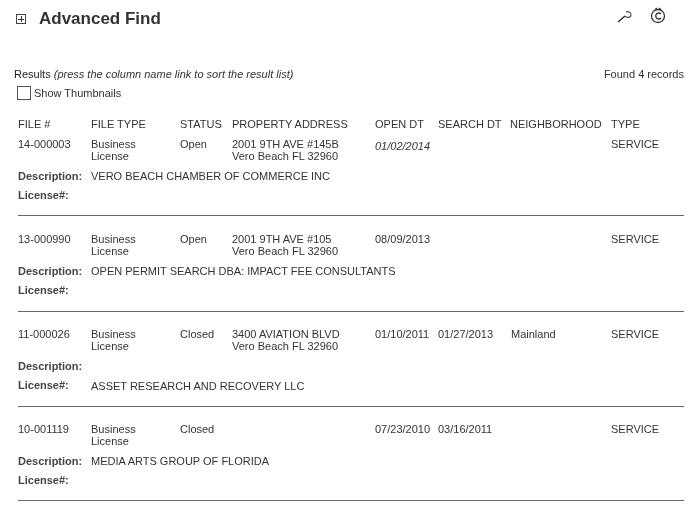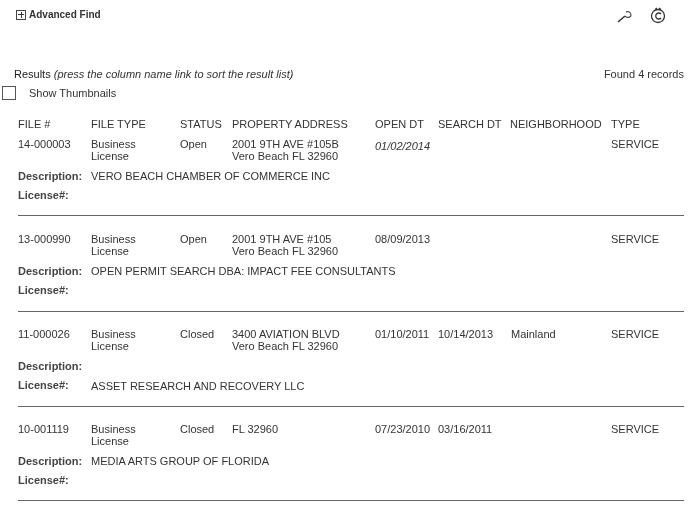--- a/index.html
+++ b/index.html
@@ -1,30 +1,30 @@
 <!DOCTYPE html>
 <html><head>
   <meta charset="utf-8">
   <style>
     html, body { margin: 0; padding: 0; background: #ffffff; }
     body {
       width: 700px; height: 517px; position: relative; overflow: hidden;
       font-family: "Liberation Sans", sans-serif; color: #222; font-size: 11px;
     }
     .abs { position: absolute; }
-    .adv-find { left: 16px; top: 9px; font-size: 10px; font-weight: bold; color: #333; display: flex; align-items: center; gap: 3px; cursor: pointer; }
+    .adv-find { left: 16px; top: 9px; font-size: 17px; font-weight: bold; color: #333; display: flex; align-items: center; gap: 13px; cursor: pointer; }
     .plus-box { width: 8px; height: 8px; border: 1px solid #444; position: relative; display: inline-block; }
     .plus-box::before { content: ""; position: absolute; left: 1px; top: 3.5px; width: 6px; height: 1px; background: #333; }
     .plus-box::after { content: ""; position: absolute; left: 3.5px; top: 1px; width: 1px; height: 6px; background: #333; }
     .icon-tool { top: 6px; width: 22px; height: 20px; cursor: pointer; }
     .results-label { left: 14px; top: 68px; font-size: 11px; color: #222; }
     .results-label b { font-weight: normal; }
     .results-label i { color: #333; }
     .found { right: 16px; top: 68px; font-size: 11px; color: #333; }
-    .thumbs { left: 2px; top: 86px; display: flex; align-items: center; gap: 13px; font-size: 11px; color: #333; }
+    .thumbs { left: 17px; top: 86px; display: flex; align-items: center; gap: 3px; font-size: 11px; color: #333; }
     .cb { width: 12px; height: 12px; border: 1px solid #555; background: #fff; display: inline-block; cursor: pointer; }
 
     .hdr { top: 118px; font-size: 11px; font-weight: normal; color: #333; cursor: pointer; }
     .cell { font-size: 11px; color: #333; line-height: 12px; }
     .lbl { font-size: 11px; font-weight: bold; color: #444; }
     .val { font-size: 11px; color: #333; }
     .sep { left: 18px; width: 666px; height: 1px; background: #666; }
   </style>
 </head>
 <body>
@@ -69,21 +69,21 @@
 <div class="abs hdr" style="left:611px;">TYPE</div>
 
 <div>
   <div class="abs cell" style="left:18px;top:138px;">14-000003</div>
   <div class="abs cell" style="left:91px;top:138px;">
     <div>Business</div>
     <div>License</div>
   </div>
   <div class="abs cell" style="left:180px;top:138px;">Open</div>
   <div class="abs cell" style="left:232px;top:138px;">
-    <div>2001 9TH AVE #105B</div>
+    <div>2001 9TH AVE #145B</div>
     <div>Vero Beach FL 32960</div>
   </div>
   <div class="abs cell" style="left:375px;top:140px;font-style:italic;">01/02/2014</div>
   <div class="abs cell" style="left:438px;top:138px;"></div>
   <div class="abs cell" style="left:511px;top:138px;"></div>
   <div class="abs cell" style="left:611px;top:138px;">SERVICE</div>
   <div class="abs lbl" style="left:18px;top:170px;">Description:</div>
   <div class="abs val" style="left:91px;top:170px;">VERO BEACH CHAMBER OF COMMERCE INC</div>
   <div class="abs lbl" style="left:18px;top:189px;">License#:</div>
   <div class="abs val" style="left:91px;top:189px;"></div>
@@ -117,39 +117,38 @@
   <div class="abs cell" style="left:91px;top:328px;">
     <div>Business</div>
     <div>License</div>
   </div>
   <div class="abs cell" style="left:180px;top:328px;">Closed</div>
   <div class="abs cell" style="left:232px;top:328px;">
     <div>3400 AVIATION BLVD</div>
     <div>Vero Beach FL 32960</div>
   </div>
   <div class="abs cell" style="left:375px;top:328px;">01/10/2011</div>
-  <div class="abs cell" style="left:438px;top:328px;">10/14/2013</div>
+  <div class="abs cell" style="left:438px;top:328px;">01/27/2013</div>
   <div class="abs cell" style="left:511px;top:328px;">Mainland</div>
   <div class="abs cell" style="left:611px;top:328px;">SERVICE</div>
   <div class="abs lbl" style="left:18px;top:360px;">Description:</div>
   <div class="abs val" style="left:91px;top:380px;">ASSET RESEARCH AND RECOVERY LLC</div>
   <div class="abs lbl" style="left:18px;top:379px;">License#:</div>
   <div class="abs val" style="left:91px;top:379px;"></div>
 </div>
 <div class="abs sep" style="top:406px;"></div>
 
 <div>
   <div class="abs cell" style="left:18px;top:423px;">10-001119</div>
   <div class="abs cell" style="left:91px;top:423px;">
     <div>Business</div>
     <div>License</div>
   </div>
   <div class="abs cell" style="left:180px;top:423px;">Closed</div>
   <div class="abs cell" style="left:232px;top:423px;">
-    <div>FL 32960</div>
   </div>
   <div class="abs cell" style="left:375px;top:423px;">07/23/2010</div>
   <div class="abs cell" style="left:438px;top:423px;">03/16/2011</div>
   <div class="abs cell" style="left:511px;top:423px;"></div>
   <div class="abs cell" style="left:611px;top:423px;">SERVICE</div>
   <div class="abs lbl" style="left:18px;top:455px;">Description:</div>
   <div class="abs val" style="left:91px;top:455px;">MEDIA ARTS GROUP OF FLORIDA</div>
   <div class="abs lbl" style="left:18px;top:474px;">License#:</div>
   <div class="abs val" style="left:91px;top:474px;"></div>
 </div>

